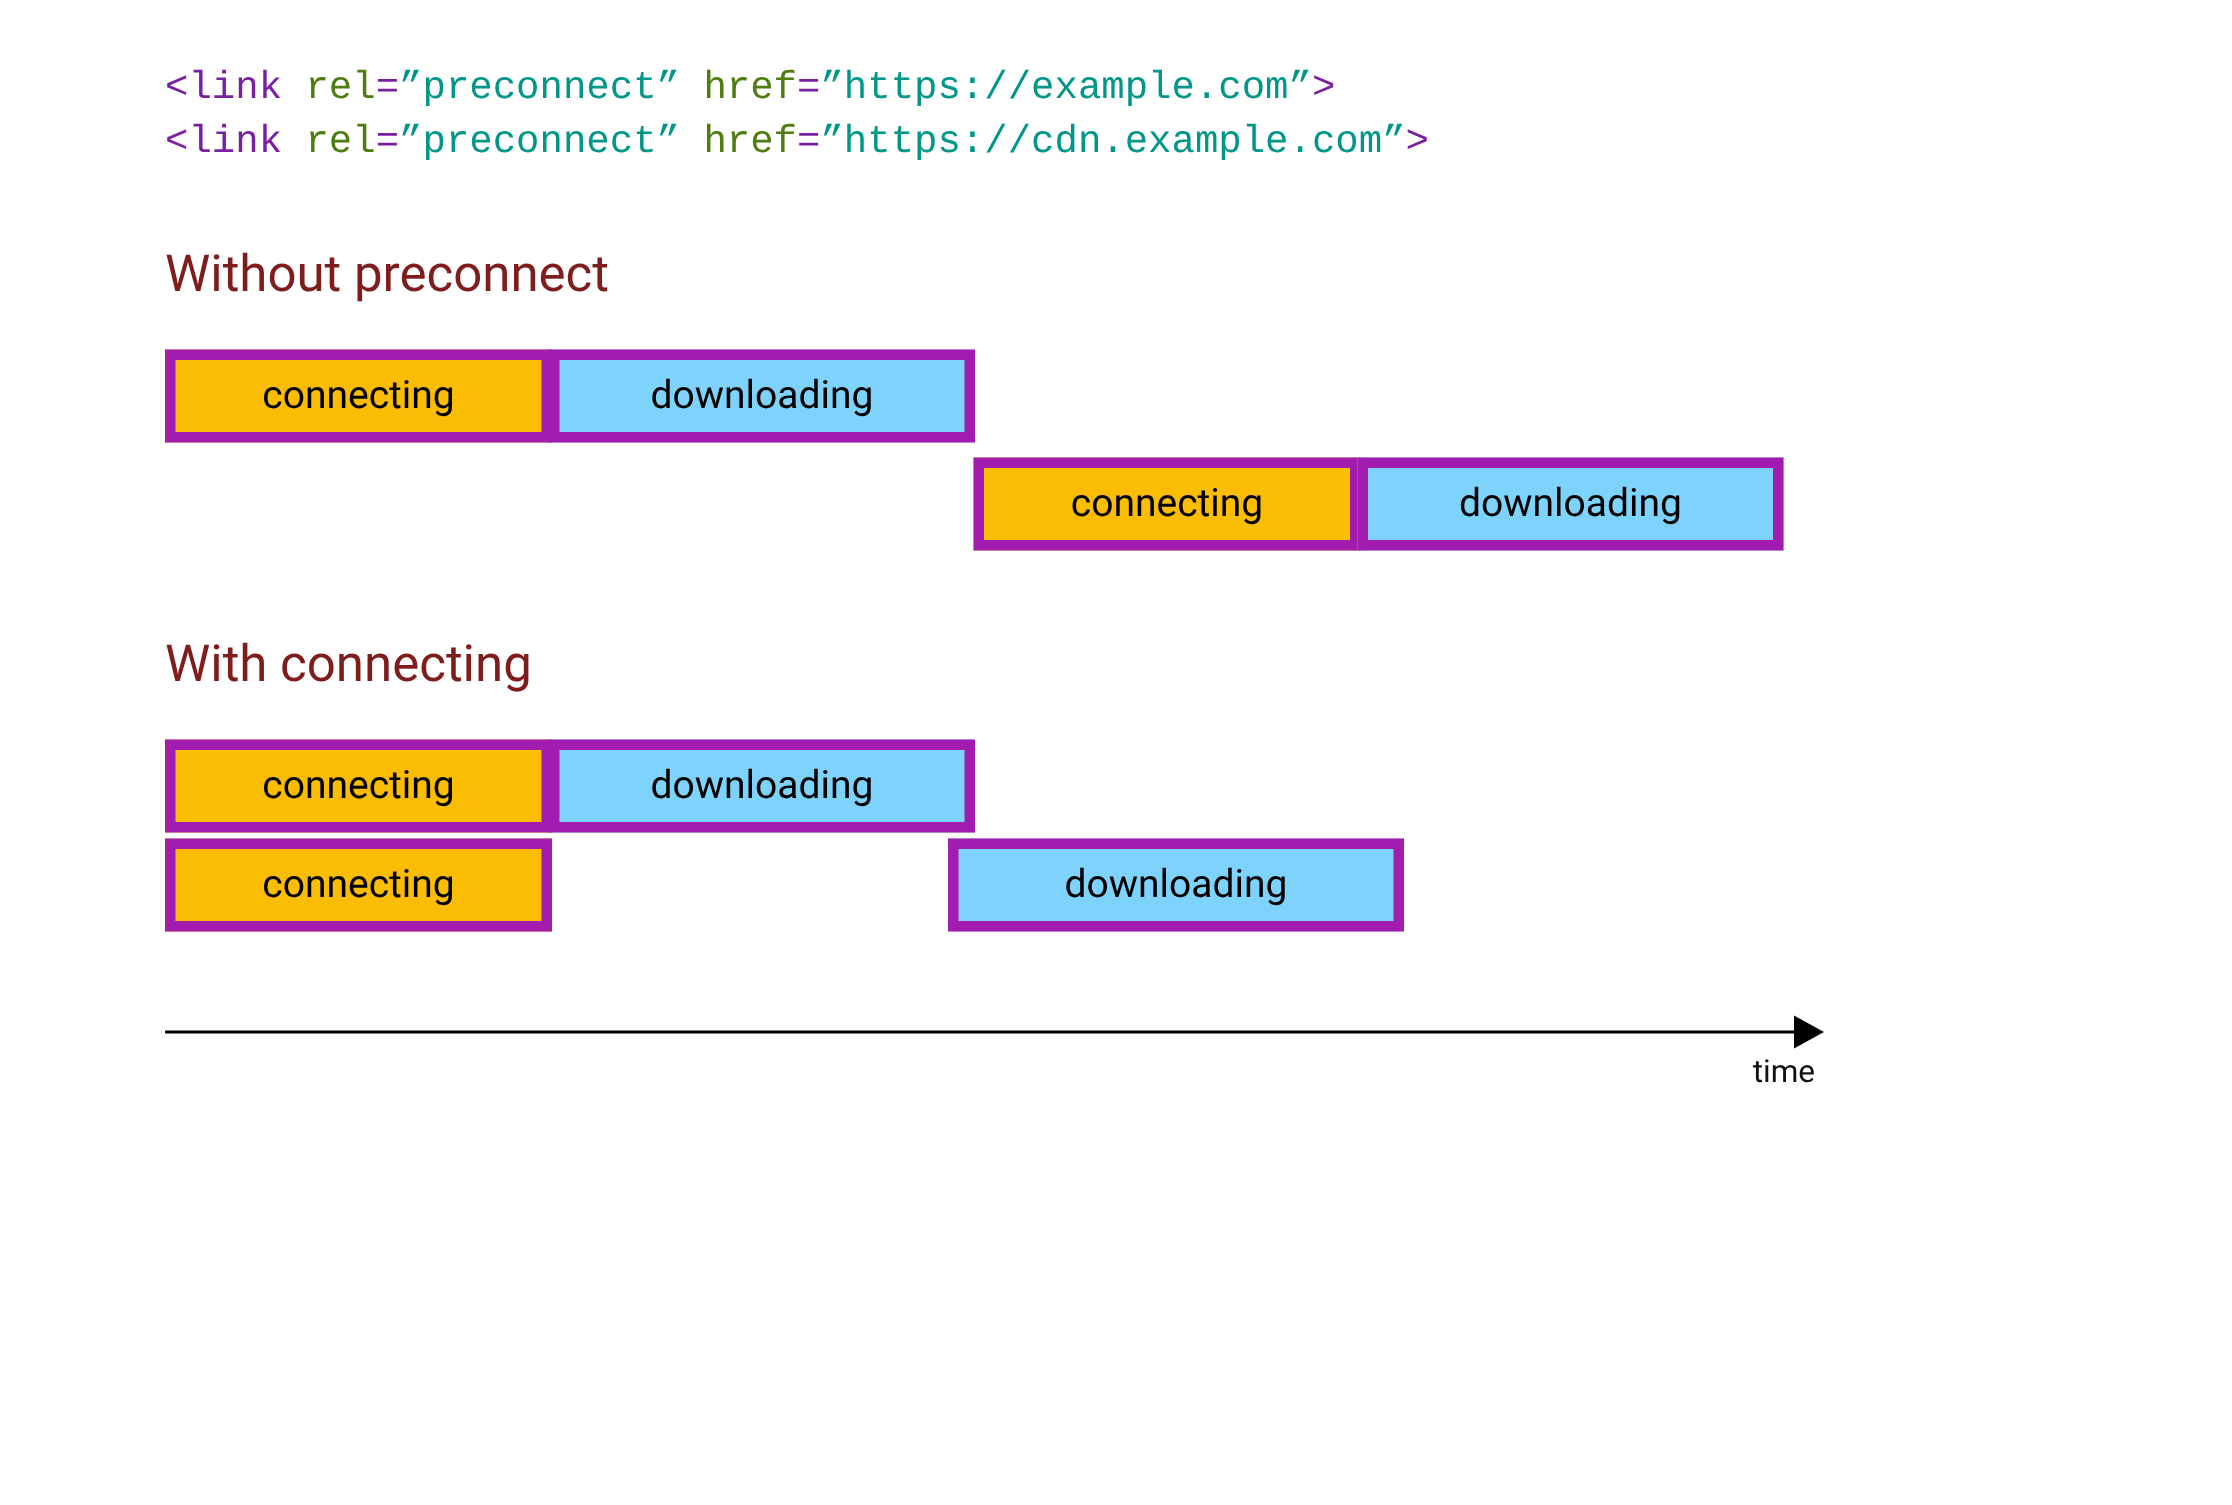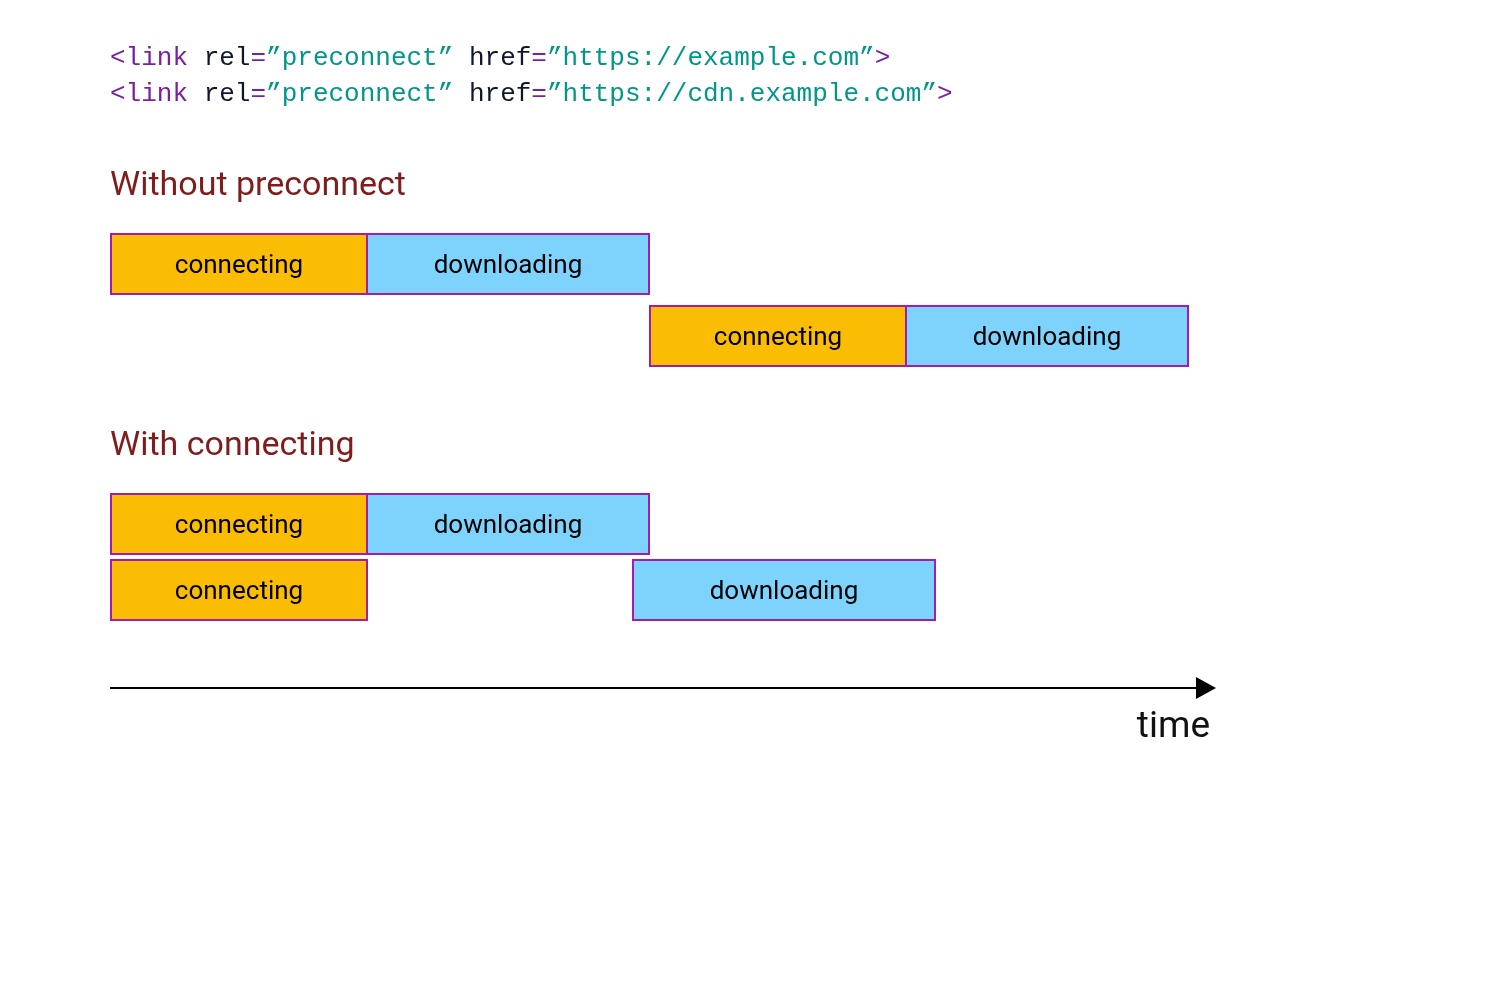--- a/index.html
+++ b/index.html
@@ -12,39 +12,39 @@
     padding: 40px 110px 40px 110px;
   }
   .code-block {
     font-family: "Courier New", Courier, monospace;
     font-size: 26px;
     line-height: 1.4;
     margin-bottom: 50px;
   }
   .code-line { white-space: nowrap; }
   .t-purple { color: #7b1fa2; }
-  .t-orange { color: #0f172a; }
+  .t-orange { color: #4d7c0f; }
   .t-teal   { color: #009688; }
   h2.section-title {
     font-size: 34px;
     font-weight: 400;
     color: #7f1d1d;
     margin-bottom: 30px;
   }
   .timeline-area {
     position: relative;
     width: 1100px;
     height: 150px;
     margin-bottom: 40px;
   }
   .timeline-area.small { height: 140px; }
   .bar {
     position: absolute;
     height: 62px;
-    border: 2px solid #a21caf;
+    border: 7px solid #a21caf;
     display: flex;
     align-items: center;
     justify-content: center;
     font-size: 26px;
     color: #000;
   }
   .bar.connecting { background: #fbbc04; }
   .bar.downloading { background: #7dd3fc; }
   .axis-wrap {
     position: relative;
@@ -66,21 +66,21 @@
     right: -6px;
     width: 0; height: 0;
     border-top: 11px solid transparent;
     border-bottom: 11px solid transparent;
     border-left: 20px solid #000;
   }
   .axis-label {
     position: absolute;
     right: 0;
     top: 30px;
-    font-size: 37px;
+    font-size: 21px;
     color: #111;
   }
 </style>
 </head>
 <body>
 
 <div class="code-block">
   <div class="code-line">
     <span class="t-purple">&lt;</span><span class="t-purple">link</span><span> </span><span class="t-orange">rel</span><span class="t-purple">=</span><span class="t-teal">”</span><span class="t-teal">preconnect</span><span class="t-teal">”</span><span> </span><span class="t-orange">href</span><span class="t-purple">=</span><span class="t-teal">”</span><span class="t-teal">https://example.com</span><span class="t-teal">”</span><span class="t-purple">&gt;</span>
   </div>

